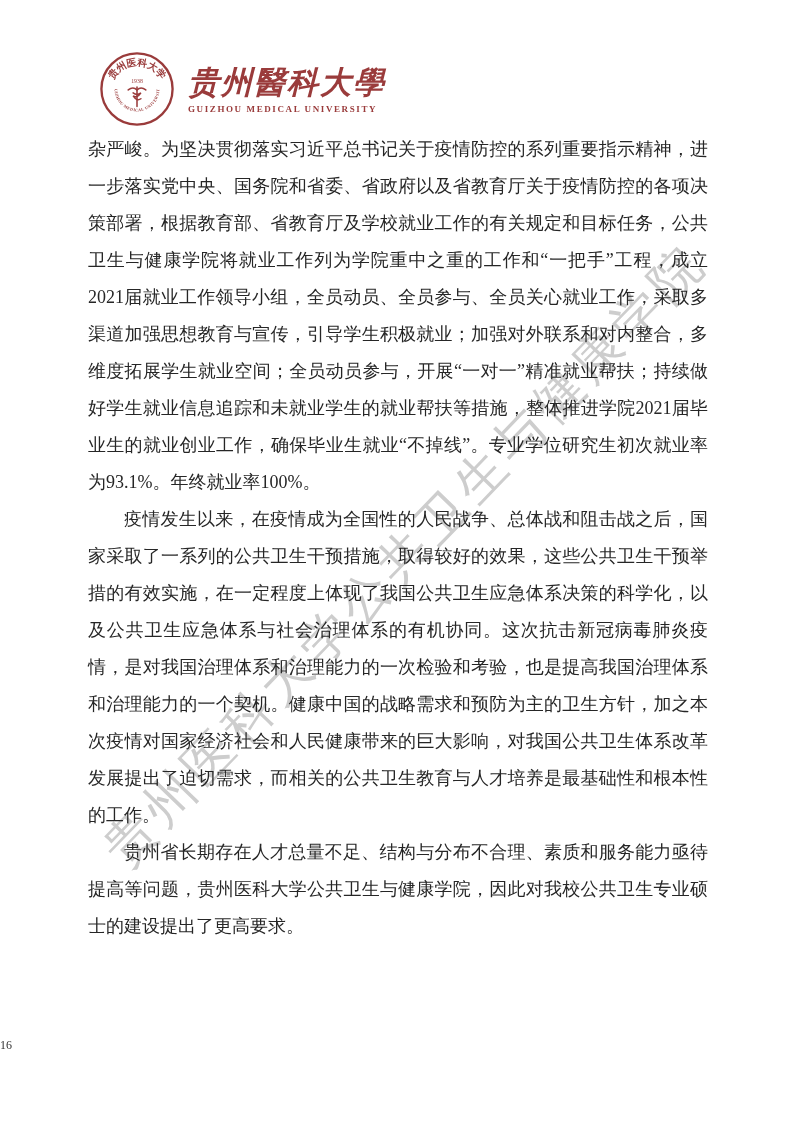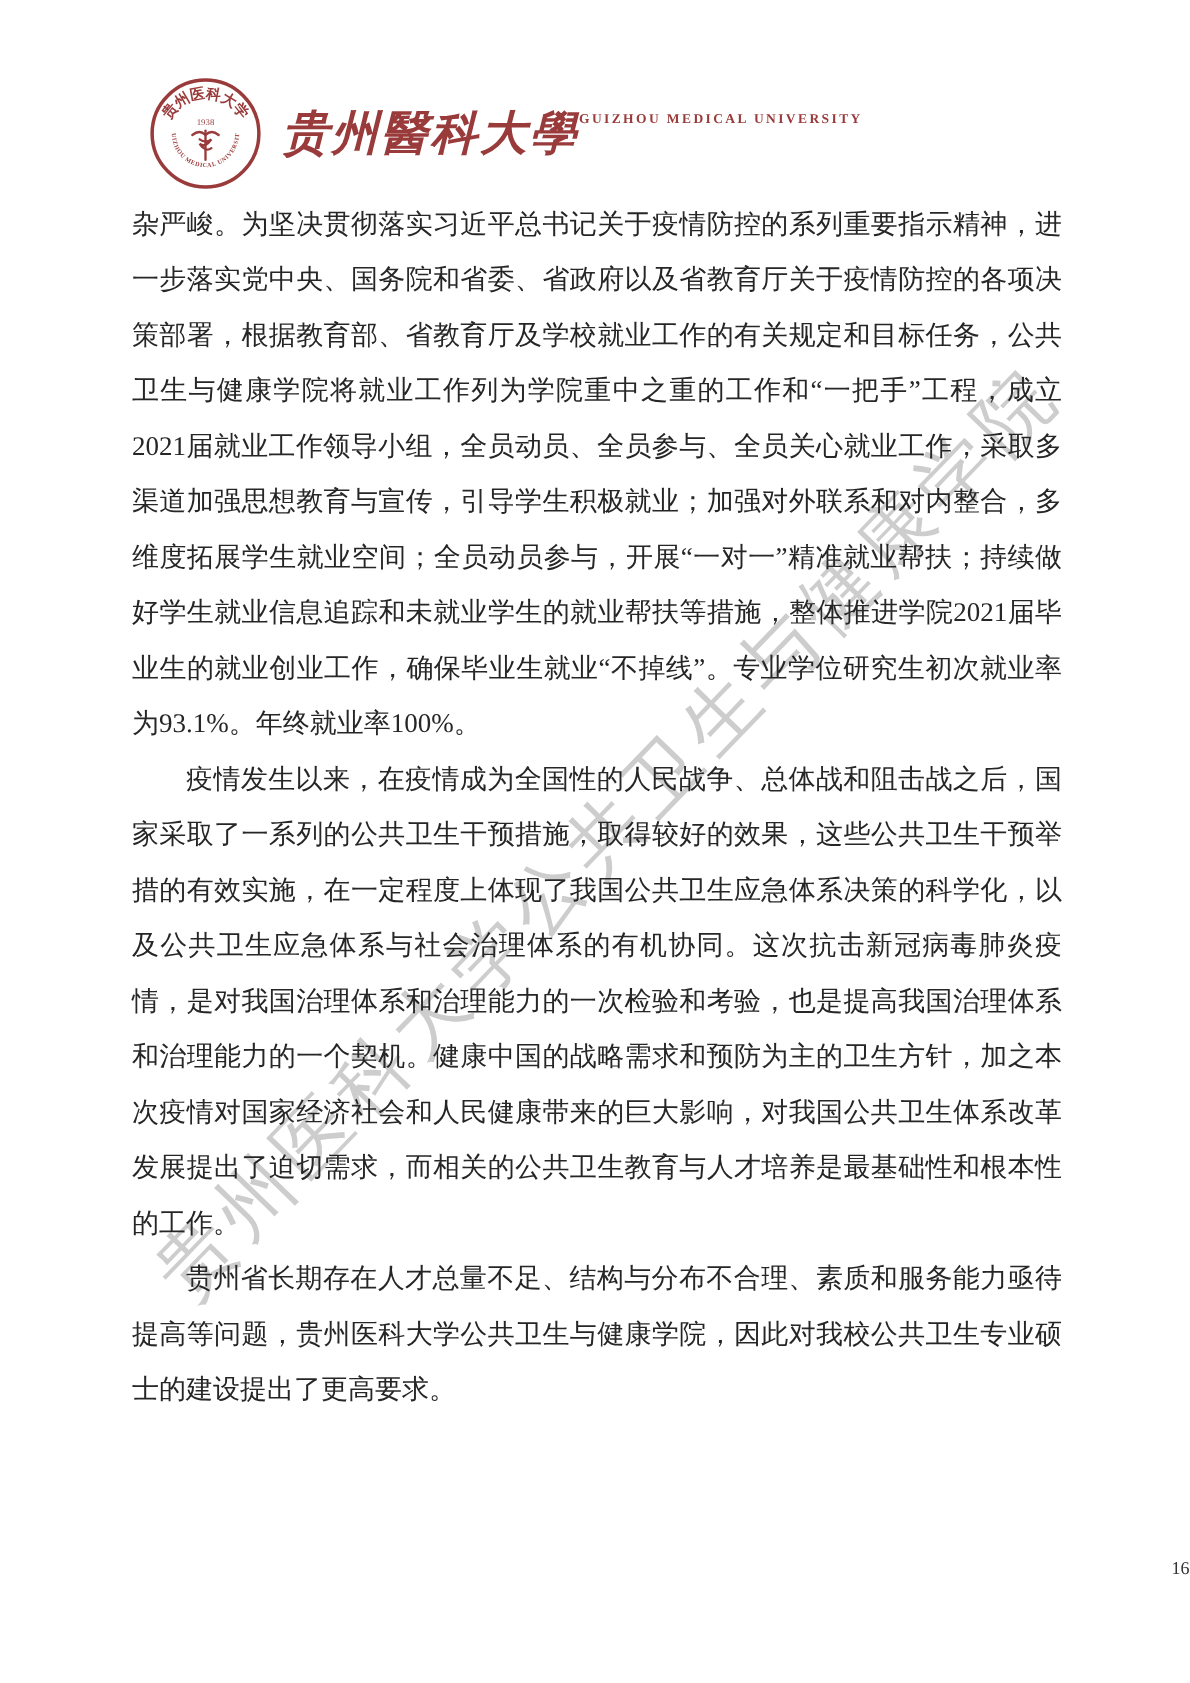--- a/index.html
+++ b/index.html
@@ -45,21 +45,21 @@
     gap: 12px;
     z-index: 1;
   }
   .seal {
     width: 78px;
     height: 78px;
     flex: 0 0 auto;
   }
   .wordmark-block {
     display: flex;
-    flex-direction: row;
+    flex-direction: column;
     justify-content: flex-end;
   }
   .wordmark-zh {
     font-size: 31px;
     font-weight: bold;
     font-style: italic;
     letter-spacing: 2px;
     color: #9a3b3b;
     line-height: 36px;
     white-space: nowrap;
@@ -100,21 +100,21 @@
     margin: 15px 0 19px 0;
     line-height: 30px;
   }
 
   
   .page-number {
     position: absolute;
     left: 0;
     top: 1038px;
     width: 100%;
-    text-align: right;
+    text-align: left;
     font-size: 12px;
     color: #333333;
     z-index: 1;
   }
 </style>
 </head>
 <body>
 
 <div class="watermark">贵州医科大学公共卫生与健康学院</div>
 

